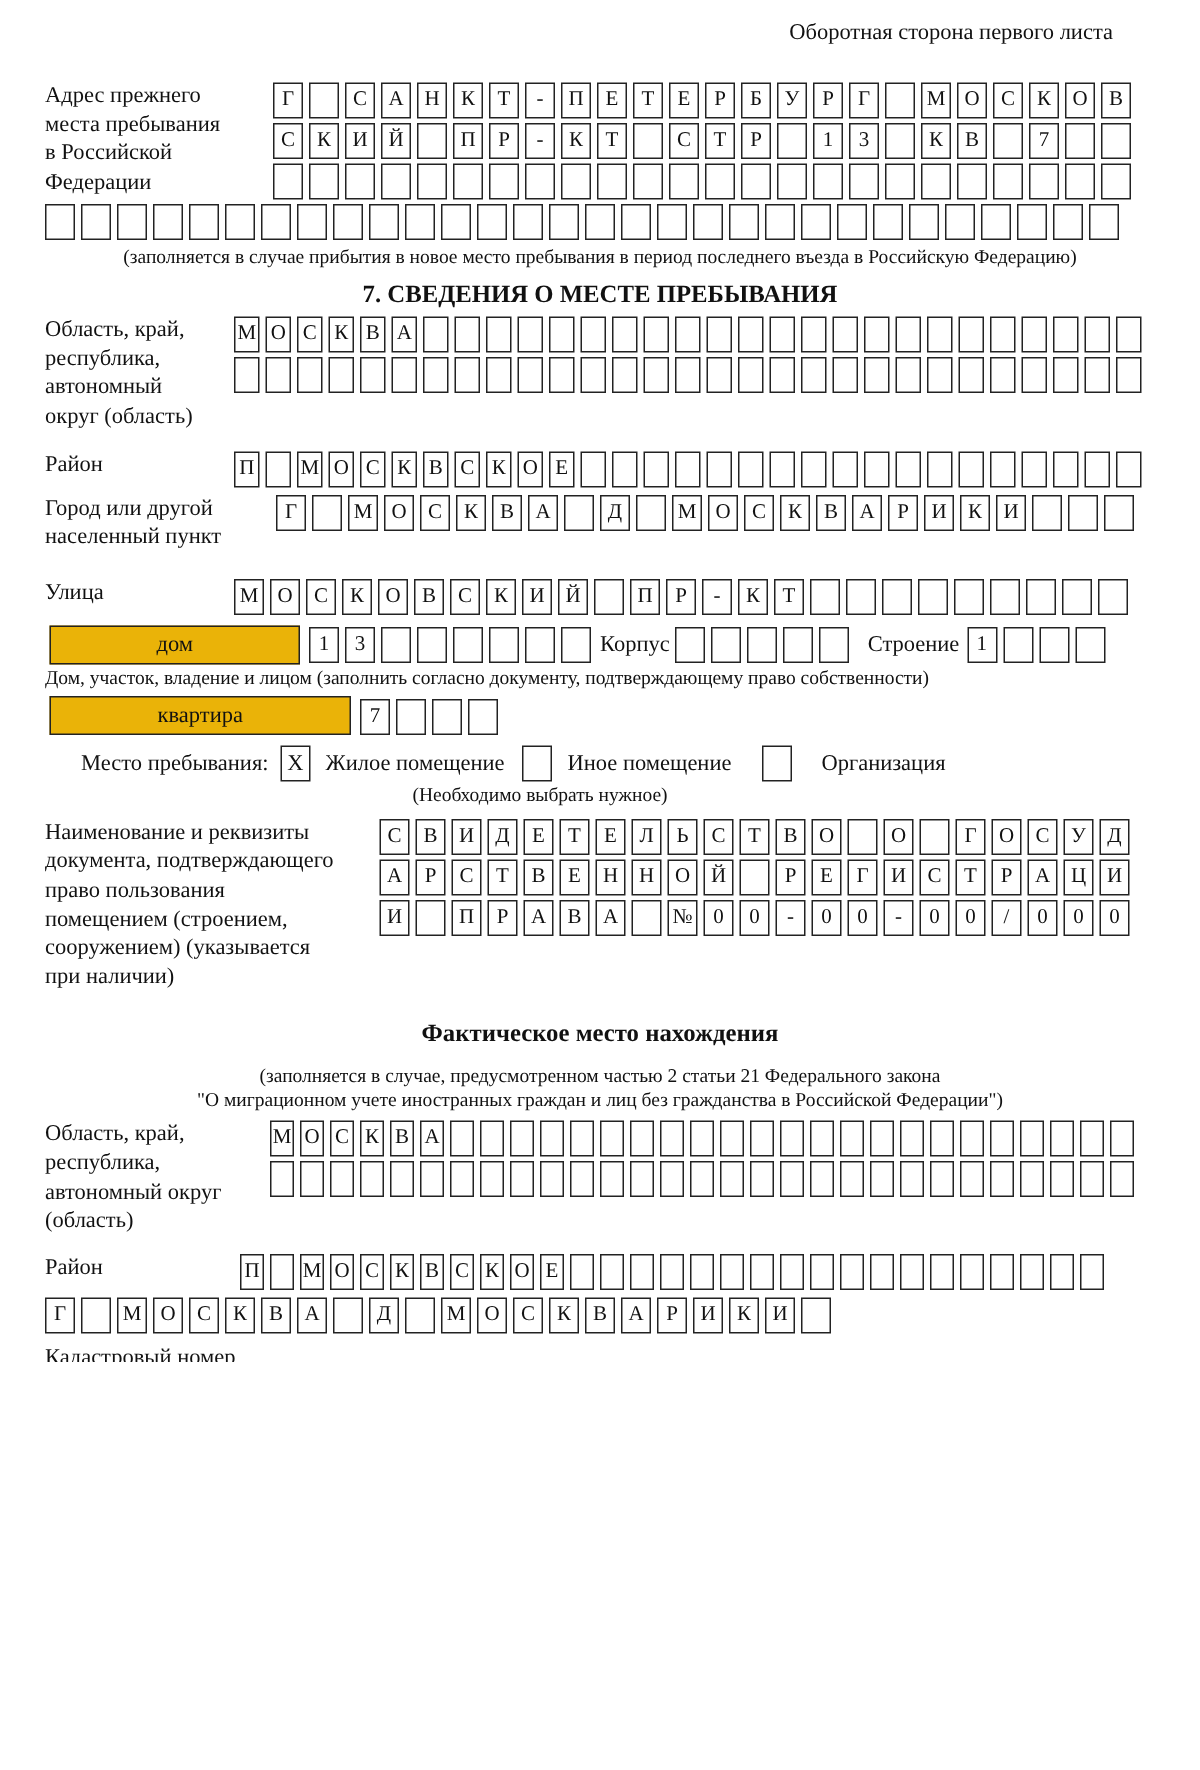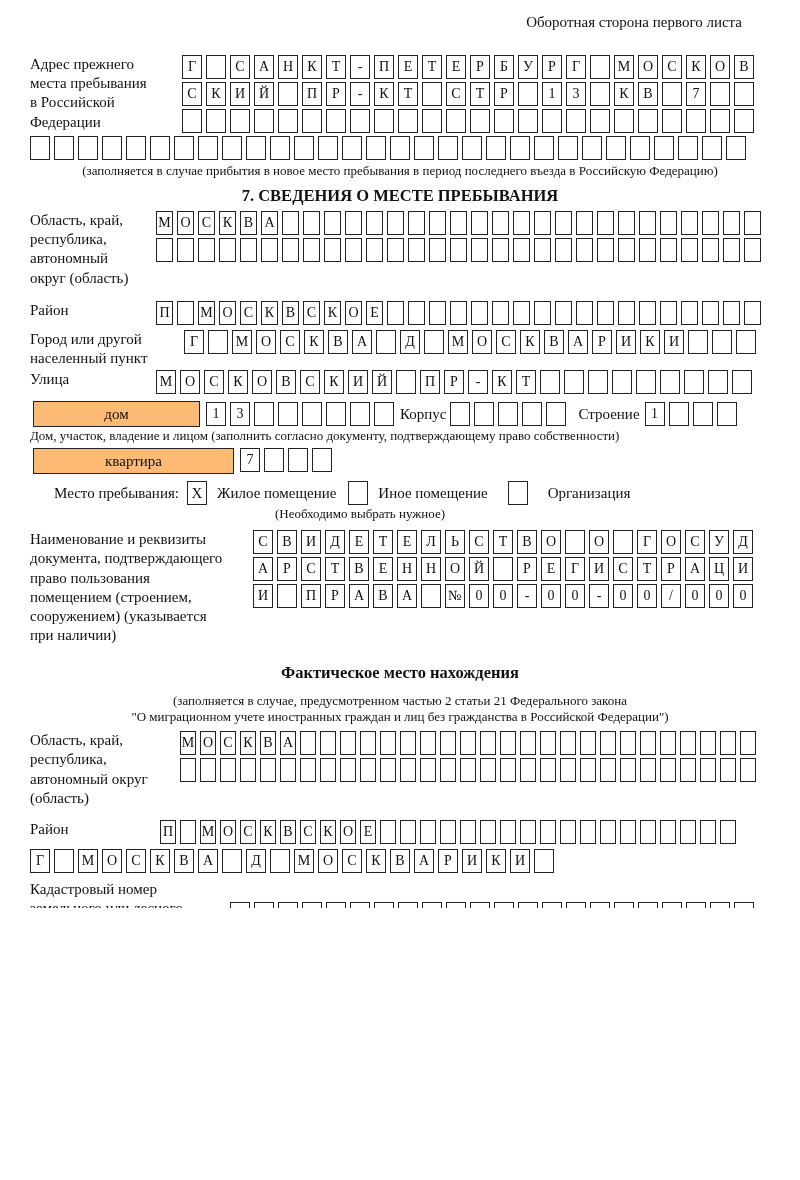--- a/index.html
+++ b/index.html
@@ -28,21 +28,21 @@
   .c24 .cell { width:20px; margin-right:4px; }
   .c21 .cell { width:17px; margin-right:4px; }
   .c20 .cell { width:16px; margin-right:4px; }
 
   .caption { font-size:13px; text-align:center; }
   .sec-title { font-size:16.5px; font-weight:bold; text-align:center; }
 
   .widebox {
     border:1.5px solid #222; height:26px; box-sizing:border-box;
     display:flex; align-items:center; justify-content:center;
-    font-size:15px; flex-shrink:0; background:#fdba74;
+    font-size:15px; flex-shrink:0; background:#eab308;
   }
   .inline-lbl { font-size:15px; line-height:26px; flex-shrink:0;margin-left:24px; }
 
   .chk {
     display:inline-flex; align-items:center; justify-content:center;
     width:20px; height:24px; border:1.5px solid #222; box-sizing:border-box;
     font-size:15px; flex-shrink:0; background:#fff;
   }
 
   .stamp-box {
@@ -313,21 +313,21 @@
         <span class="cell">Р</span>
         <span class="cell">И</span>
         <span class="cell">К</span>
         <span class="cell">И</span>
         <span class="cell"></span>
         <span class="cell"></span>
         <span class="cell"></span>
       </div>
   </div>
 
-  <div class="frow" style="margin-top:2px;">
+  <div class="frow" style="margin-top:18px;">
     <div class="lbl" style="width:126px;">Улица</div>
     <div class="cellrow c24">
         <span class="cell">М</span>
         <span class="cell">О</span>
         <span class="cell">С</span>
         <span class="cell">К</span>
         <span class="cell">О</span>
         <span class="cell">В</span>
         <span class="cell">С</span>
         <span class="cell">К</span>
@@ -374,21 +374,21 @@
     <div class="inline-lbl" style="margin-left:8px;">Строение</div>
     <div class="cellrow c24" style="margin:0 0 0 5px;">
         <span class="cell">1</span>
         <span class="cell"></span>
         <span class="cell"></span>
         <span class="cell"></span>
       </div>
   </div>
   <div class="caption" style="text-align:left; margin-top:1px;">Дом, участок, владение и лицом (заполнить согласно документу, подтверждающему право собственности)</div>
 
-  <div class="frow" style="margin-top:4px; align-items:flex-start;">
+  <div class="frow" style="margin-top:4px; align-items:flex-end;">
     <div class="widebox" style="width:201px; margin-left:3px;">квартира</div>
     <div class="cellrow c24" style="margin:0 0 0 6px;">
         <span class="cell">7</span>
         <span class="cell"></span>
         <span class="cell"></span>
         <span class="cell"></span>
       </div>
   </div>
 
   <div class="frow" style="margin-top:6px; align-items:center;">

